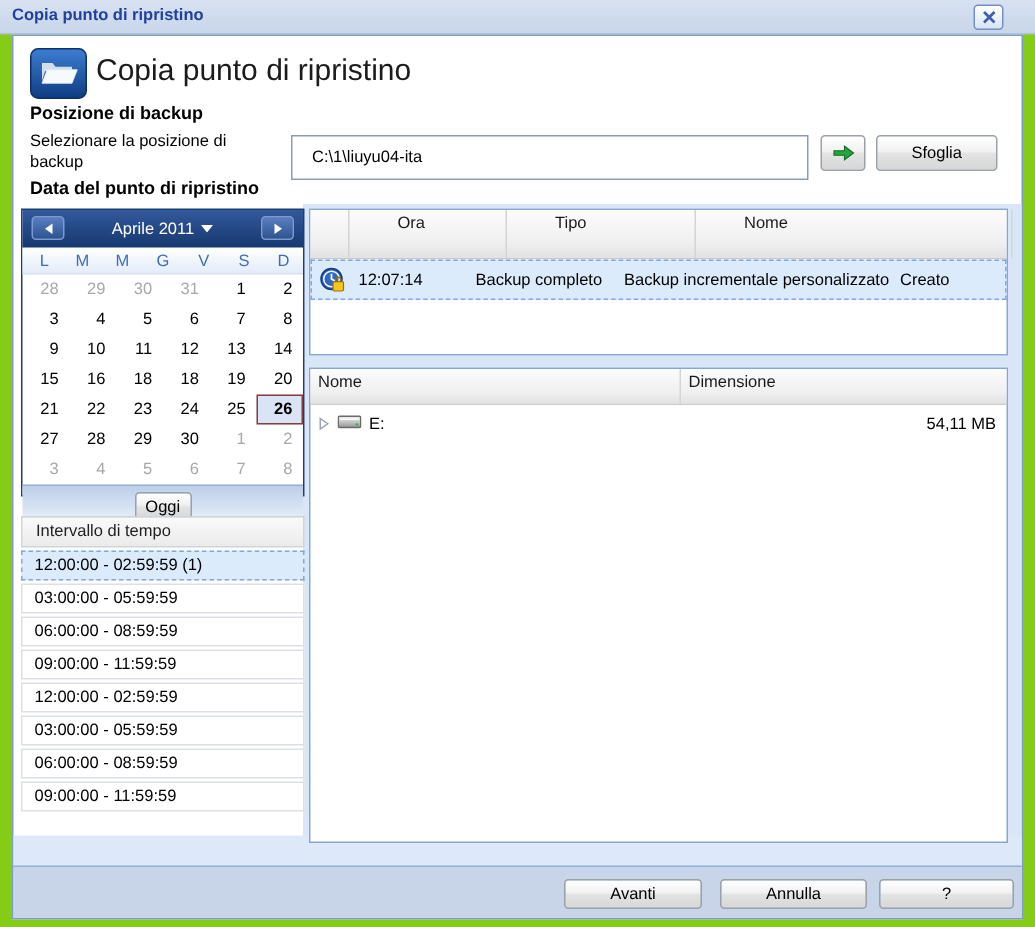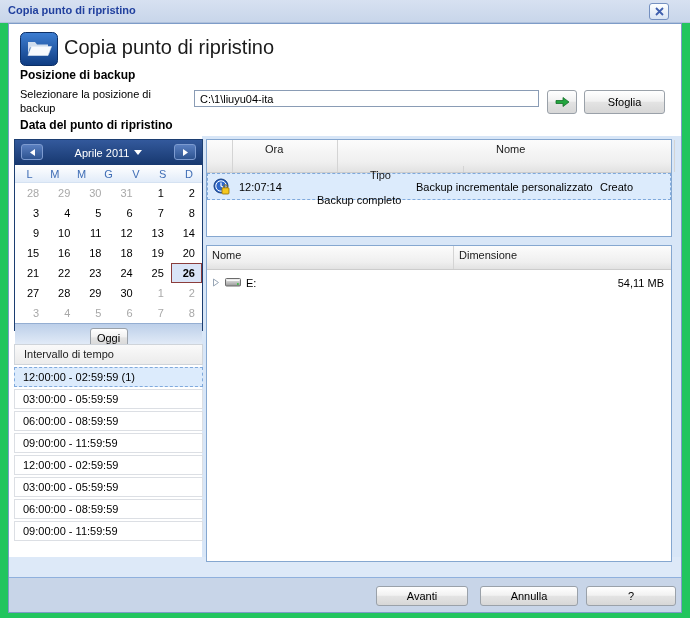--- a/index.html
+++ b/index.html
@@ -1,18 +1,18 @@
 <!DOCTYPE html>
 <html><head>
 <meta charset="utf-8">
 <style>
   html,body{margin:0;padding:0;}
   .screen{
     position:relative;width:690px;height:618px;overflow:hidden;
-    background:#22c55e;
+    background:#84cc16;
     font-family:"Liberation Sans",sans-serif;
     font-size:11px;color:#000;
   }
   
   .titlebar{position:absolute;left:0;top:0;width:690px;height:23px;
     background:linear-gradient(180deg,#d7e1f1,#c8d6ea);
     border-bottom:1px solid #b0c1dc;box-sizing:border-box;}
   .win-title{position:absolute;left:8px;top:4px;font-weight:bold;color:#21409e;}
   .close-btn{position:absolute;left:649px;top:3px;width:20px;height:17px;
     border:1px solid #7490c0;border-radius:3px;box-sizing:border-box;
@@ -25,22 +25,22 @@
   .bottom-strip{position:absolute;left:9px;top:557px;width:672px;height:20px;background:#dde9f8;}
   .footer{position:absolute;left:9px;top:577px;width:672px;height:35px;
     background:#c8d5e8;border-top:1px solid #8fb0dd;box-sizing:border-box;}
   
   .app-icon{position:absolute;left:20px;top:32px;width:38px;height:34px;}
   .page-title{position:absolute;left:64px;top:36px;font-size:20px;color:#1b1b1b;}
   .sec-title{position:absolute;font-weight:bold;font-size:12px;color:#000;}
   #sec1{left:20px;top:68px;}
   #sec2{left:20px;top:118px;}
   .field-label{position:absolute;left:20px;top:87px;width:150px;line-height:14px;}
-  .path-input{position:absolute;left:194px;top:90px;width:345px;height:17px;
-    border:1px solid #8a9cb5;box-sizing:border-box;padding:0 5px;
+  .path-input{position:absolute;left:194px;top:90px;width:345px;height:30px;
+    border:1px solid #8a9cb5;box-sizing:border-box;padding:0 13px;
     font-family:"Liberation Sans",sans-serif;font-size:11px;background:#fff;}
   
   .btn{position:absolute;border:1px solid #9aa1a9;border-radius:3px;box-sizing:border-box;
     background:linear-gradient(180deg,#ffffff,#f1f1f1 46%,#e3e3e3 52%,#d7d7d7);
     font-family:"Liberation Sans",sans-serif;font-size:11px;color:#000;
     display:flex;align-items:center;justify-content:center;cursor:pointer;padding:0;}
   #go-btn{left:547px;top:90px;width:30px;height:24px;}
   #browse-btn{left:584px;top:90px;width:81px;height:24px;text-align:center;}
   #next-btn{left:376px;top:586px;width:92px;height:20px;}
   #cancel-btn{left:480px;top:586px;width:98px;height:20px;}
@@ -77,21 +77,21 @@
   
   .tbl{position:absolute;background:#fff;border:1px solid #85a7d0;box-sizing:border-box;}
   #backup-tbl{left:206px;top:139px;width:466px;height:98px;}
   #content-tbl{left:206px;top:245px;width:466px;height:317px;}
   .tbl-header{display:flex;background:linear-gradient(180deg,#fcfcfc,#efefef 70%,#e2e2e2);
     border-bottom:1px solid #cccccc;box-sizing:border-box;}
   .th{padding:3px 5px;border-right:1px solid #d4d4d4;box-sizing:border-box;color:#1a1a1a;}
   .th:last-child{border-right:none;}
   #backup-tbl .tbl-header{height:33px;gap:27px;}
   #content-tbl .tbl-header{height:24px;}
-  .c0{width:26px;flex:0 0 26px;} .c1{width:78px;flex:0 0 78px;} .c2{width:99px;flex:0 0 99px;margin-top:26px;}
+  .c0{width:26px;flex:0 0 26px;} .c1{width:78px;flex:0 0 78px;} .c2{width:99px;flex:0 0 99px;}
   .c3{width:184px;flex:0 0 184px;} .c4{flex:1 1 auto;}
   .n0{width:247px;flex:0 0 247px;} .n1{width:138px;flex:0 0 138px;} .n2{flex:1 1 auto;}
   .trow{display:flex;align-items:center;height:27px;box-sizing:border-box;cursor:pointer;}
   .trow.selected{background:#dcebfc;border:1px dashed #7fa9dc;}
   .trow .cell{padding:0 5px;box-sizing:border-box;overflow:hidden;white-space:nowrap;}
   #content-tbl .trow{height:25px;}
   .cell.icon-cell{display:flex;align-items:center;justify-content:center;padding:0;}
   .cell.right{text-align:right;padding-right:7px;}
   .name-cell{display:flex;align-items:center;gap:5px;padding-left:7px;}
   .expander{display:flex;align-items:center;}

